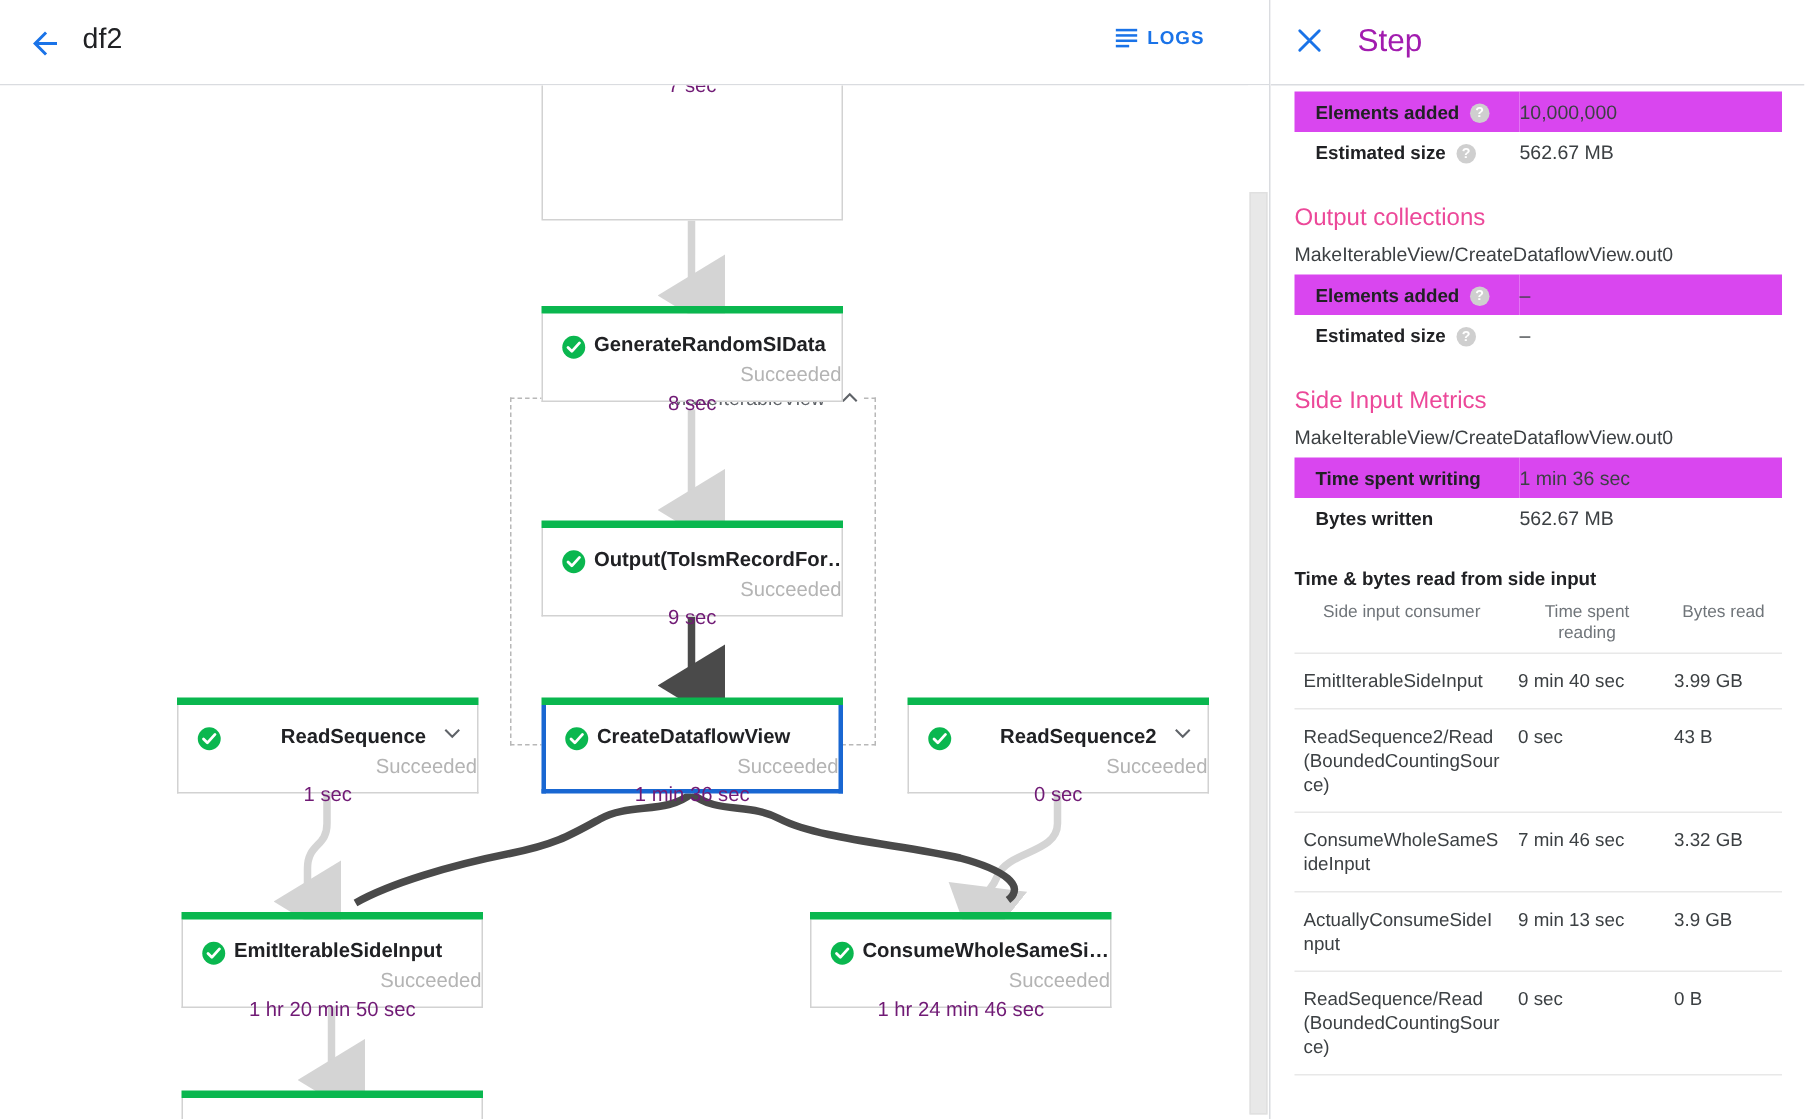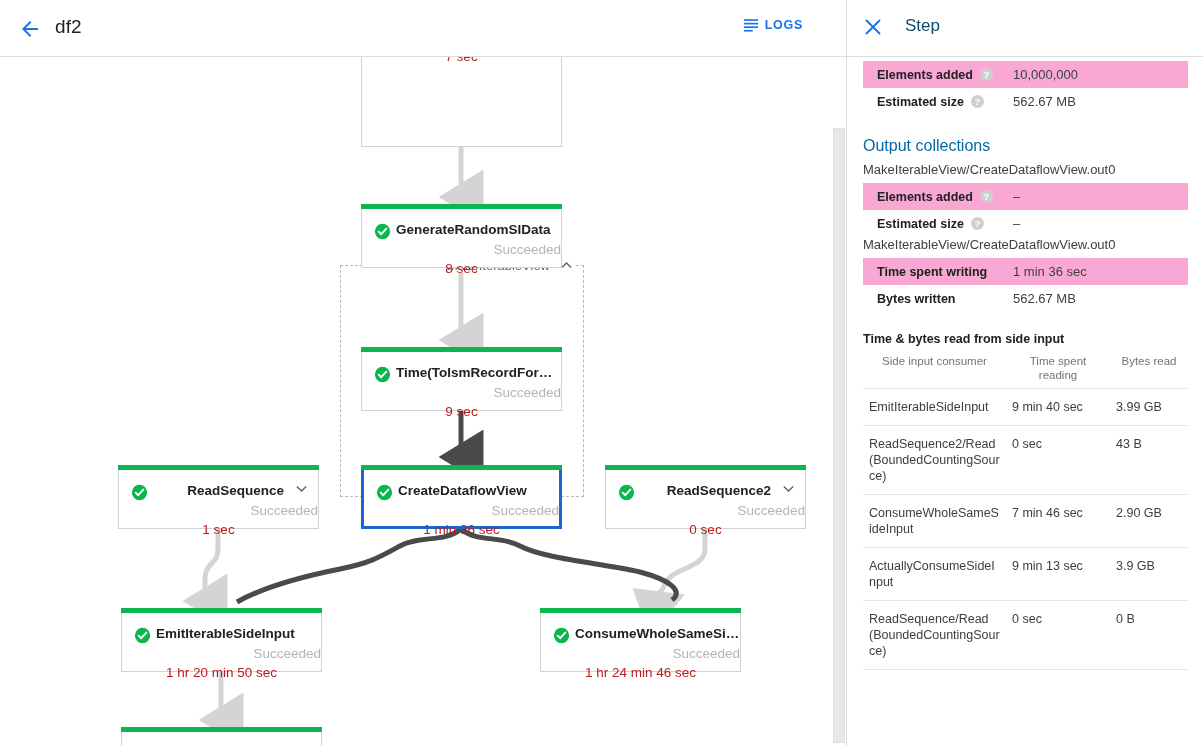--- a/index.html
+++ b/index.html
@@ -100,21 +100,21 @@
     font-size: 13.5px; font-weight: 700; color: #202124;
     padding: 0 34px;
     white-space: nowrap; overflow: hidden;
   }
   .node .st {
     position: absolute; left: 0; right: 0; top: 33px;
     text-align: right; font-size: 13.5px; color: #b4b4b4;
   }
   .node .dur {
     position: absolute; left: 0; right: 0; top: 52px;
-    text-align: center; font-size: 13.5px; color: #b91c1c;
+    text-align: center; font-size: 13.5px; color: #701a75;
   }
   .node .caret {
     position: absolute; right: 10px; top: 12px;
     color: #5f6368; font-size: 13px; line-height: 13px; cursor: pointer;
   }
   
   .node.cropped { border-top: 1px solid #d2d2d2; }
   .node.cropped .dur { top: 13px; }
 
   
@@ -143,46 +143,46 @@
     background: #fff; border-bottom: 1px solid #dadce0;
   }
   #panel-close {
     position: absolute; left: 10px; top: 13px;
     width: 32px; height: 32px;
     display: flex; align-items: center; justify-content: center;
     cursor: pointer;
   }
   #panel-title {
     position: absolute; left: 58px; top: 16px;
-    font-size: 17px; color: #0c4a6e;
+    font-size: 21px; color: #a21caf;
   }
   #panel-body {
     position: absolute; left: 0; top: 58px;
     width: 357px; height: 688px;
     overflow: hidden;
     padding: 0 16px;
   }
   .cut-line {
     font-size: 13px; color: #3c4043;
     height: 12px; overflow: hidden; margin-top: -3px;
     line-height: 13px;
   }
   .kv-table { width: 100%; border-collapse: collapse; margin-top: 3px; }
-  .kv-table tr.alt { background: #f9a8d4; }
+  .kv-table tr.alt { background: #d946ef; }
   .kv-table td { padding: 6px 0 6px 14px; font-size: 12.5px; vertical-align: middle; }
   .kv-table td.k { font-weight: 700; color: #202124; white-space: nowrap; width: 150px; }
   .kv-table td.v { font-size: 13px; color: #3c4043; padding-left: 0; }
   .helpdot {
     display: inline-block; width: 13px; height: 13px; margin-left: 7px;
     border-radius: 50%; background: #cfcfcf; color: #fff;
     font-size: 9.5px; line-height: 13px; text-align: center;
     font-weight: 700; vertical-align: 1px; cursor: pointer;
   }
   .sec-title {
-    font-size: 16px; color: #0369a1; margin-top: 22px; margin-bottom: 7px;
+    font-size: 16px; color: #ec4899; margin-top: 22px; margin-bottom: 7px;
     font-weight: 400;
   }
   .sec-sub {
     font-size: 13px; color: #3c4043; margin-bottom: 6px;
     word-break: break-all; line-height: 15px;
   }
   .sub-head {
     font-size: 12.5px; font-weight: 700; color: #202124;
     margin-top: 20px; margin-bottom: 4px;
   }
@@ -291,21 +291,21 @@
         </div>
 
         <div class="node" style="left:361px; top:295px; width:201px; height:59px;">
           <div class="topbar"></div>
           <div class="chk">
             <svg width="17" height="17" viewBox="0 0 20 20">
               <circle cx="10" cy="10" r="9" fill="#0ab74f"></circle>
               <path d="M5.5,10.2 L8.5,13.2 L14.5,6.6" stroke="#fff" stroke-width="2.2" fill="none" stroke-linecap="round" stroke-linejoin="round"></path>
             </svg>
           </div>
-          <div class="nm">Time(ToIsmRecordFor…</div>
+          <div class="nm">Output(ToIsmRecordFor…</div>
           <div class="st">Succeeded</div>
           <div class="dur">9 sec</div>
         </div>
 
         <div class="node selected" style="left:361px; top:413px; width:201px; height:59px;">
           <div class="topbar"></div>
           <div class="chk">
             <svg width="17" height="17" viewBox="0 0 20 20">
               <circle cx="10" cy="10" r="9" fill="#0ab74f"></circle>
               <path d="M5.5,10.2 L8.5,13.2 L14.5,6.6" stroke="#fff" stroke-width="2.2" fill="none" stroke-linecap="round" stroke-linejoin="round"></path>
@@ -438,20 +438,21 @@
         </tr>
         <tr>
           <td class="k">
             <span>Estimated size</span><span class="helpdot">?</span>
           </td>
           <td class="v">–</td>
         </tr>
       </tbody>
         </table>
 
+      <div class="sec-title">Side Input Metrics</div>
       <div class="sec-sub">MakeIterableView/CreateDataflowView.out0</div>
 
       <table class="kv-table">
         <tbody>
             <tr class="alt">
           <td class="k">Time spent writing</td>
           <td class="v">1 min 36 sec</td>
         </tr>
         <tr>
           <td class="k">Bytes written</td>
@@ -482,21 +483,21 @@
             <td>3.99 GB</td>
           </tr>
           <tr>
             <td>ReadSequence2/Read(BoundedCountingSource)</td>
             <td>0 sec</td>
             <td>43 B</td>
           </tr>
           <tr>
             <td>ConsumeWholeSameSideInput</td>
             <td>7 min 46 sec</td>
-            <td>2.90 GB</td>
+            <td>3.32 GB</td>
           </tr>
           <tr>
             <td>ActuallyConsumeSideInput</td>
             <td>9 min 13 sec</td>
             <td>3.9 GB</td>
           </tr>
           <tr class="last">
             <td>ReadSequence/Read(BoundedCountingSource)</td>
             <td>0 sec</td>
             <td>0 B</td>

